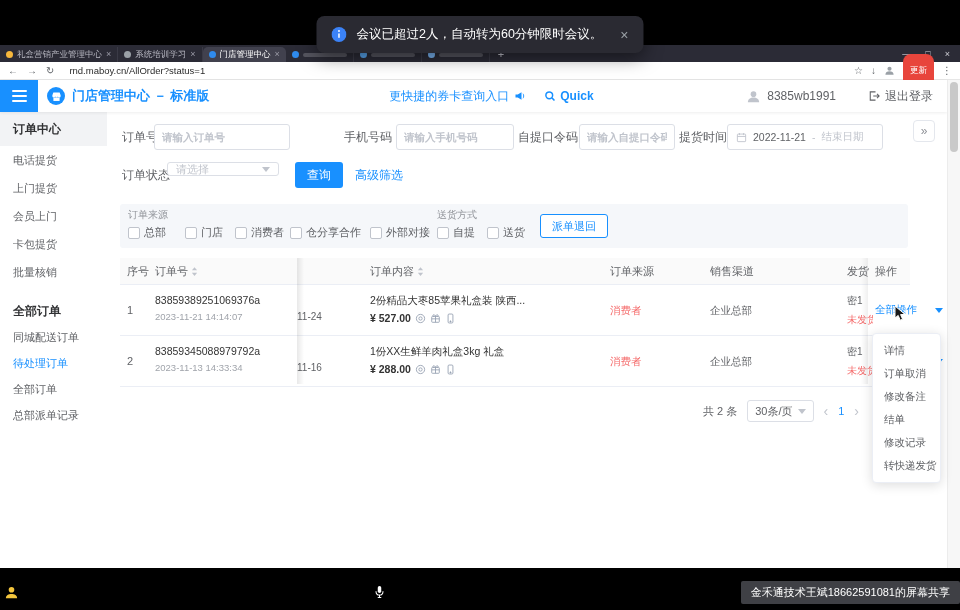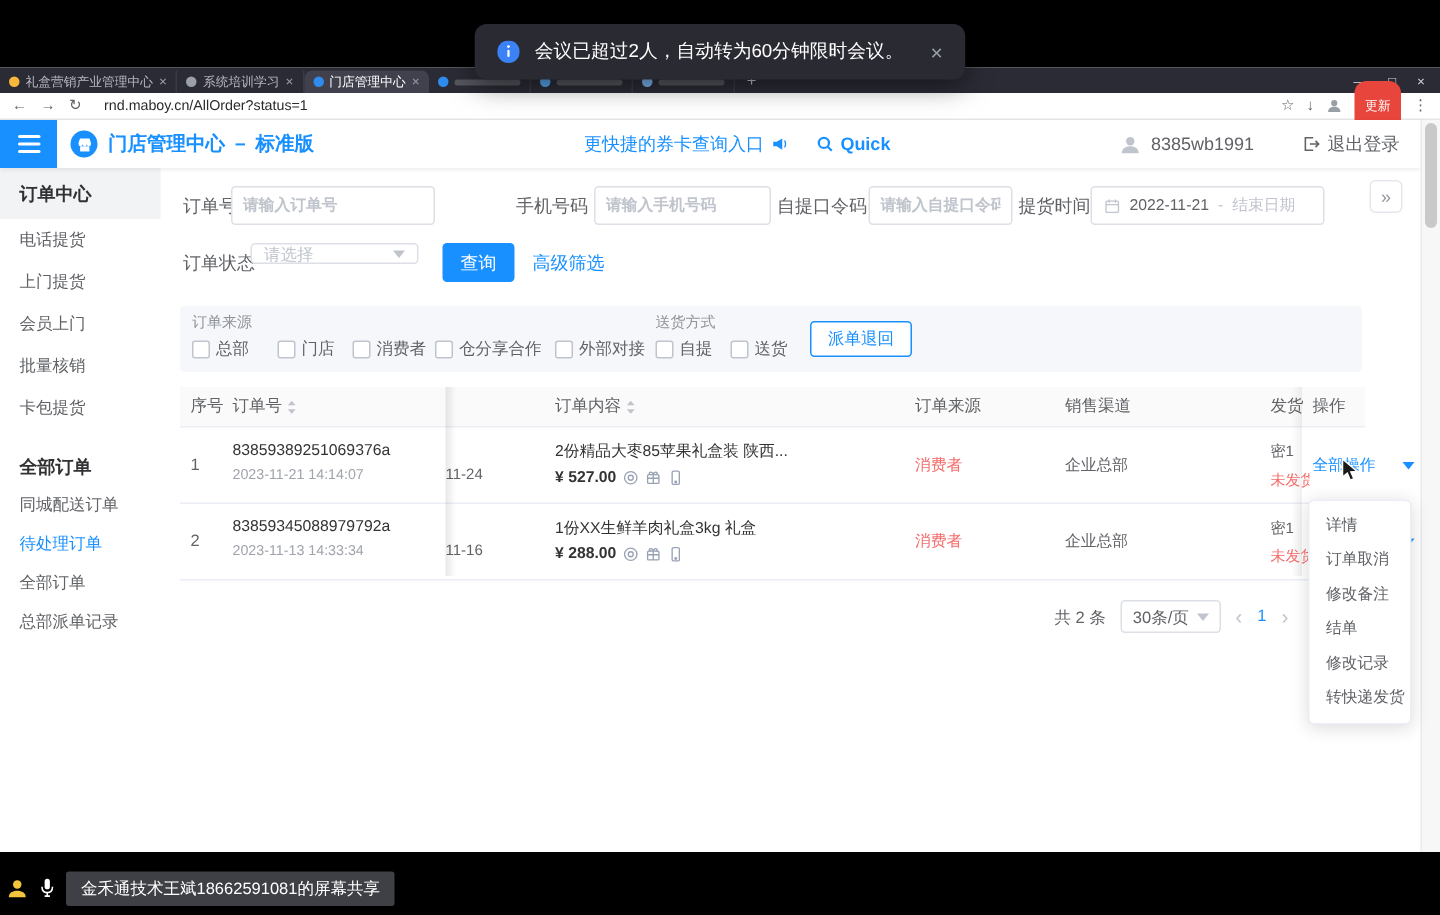--- a/index.html
+++ b/index.html
@@ -103,21 +103,21 @@
   .mi{height:23px;line-height:23px;padding-left:11px;font-size:10.5px;color:#606266;white-space:nowrap;overflow:hidden;}
   
   .scrollstrip{position:absolute;right:0;top:35px;bottom:0;width:13px;background:#f7f7f7;border-left:1px solid #ececec;box-sizing:border-box;z-index:5;}
   .scrollthumb{position:absolute;top:2px;left:2px;width:8px;height:70px;background:#c9c9c9;border-radius:4px;}
   
   .toast{position:absolute;left:50%;top:16px;transform:translateX(-50%);height:37px;background:#2a2a32;border-radius:8px;
          display:flex;align-items:center;gap:10px;padding:0 15px;z-index:100;box-shadow:0 4px 18px rgba(0,0,0,.5);white-space:nowrap;}
   .toast-text{color:#fff;font-size:12.5px;}
   .toast-close{color:#9aa0a6;font-size:14px;margin-left:8px;}
   
-  .sharebar{position:absolute;left:0;bottom:0;width:960px;height:36px;background:#000;display:flex;align-items:center;padding-left:4px;box-sizing:border-box;}
+  .sharebar{position:absolute;left:0;bottom:0;width:960px;height:36px;background:#000;display:flex;align-items:center;padding-left:4px;box-sizing:border-box;justify-content:space-between;}
   .share-pill{margin-left:7px;background:#3f4045;color:#fff;font-size:11px;padding:4px 10px;border-radius:2px;white-space:nowrap;}
   .cursor{position:absolute;left:894px;top:305px;z-index:70;}
 </style>
 </head>
 <body>
 
 <div class="screen">
 
   <div class="bw">
 
@@ -223,22 +223,22 @@
       </span>
     </div>
 
     <div class="page">
 
       <div class="sidebar">
         <div class="sb-sec1">订单中心</div>
         <div class="sb-item">电话提货</div>
         <div class="sb-item">上门提货</div>
         <div class="sb-item">会员上门</div>
+        <div class="sb-item">卡包提货</div>
         <div class="sb-item">批量核销</div>
-        <div class="sb-item">卡包提货</div>
         <div class="sb-sec2">全部订单</div>
         <div class="sb-item2">同城配送订单</div>
         <div class="sb-item2 active">待处理订单</div>
         <div class="sb-item2">全部订单</div>
         <div class="sb-item2">总部派单记录</div>
         <div class="sb-toggle">
             <i></i>
             <i></i>
             <i></i>
           </div>

